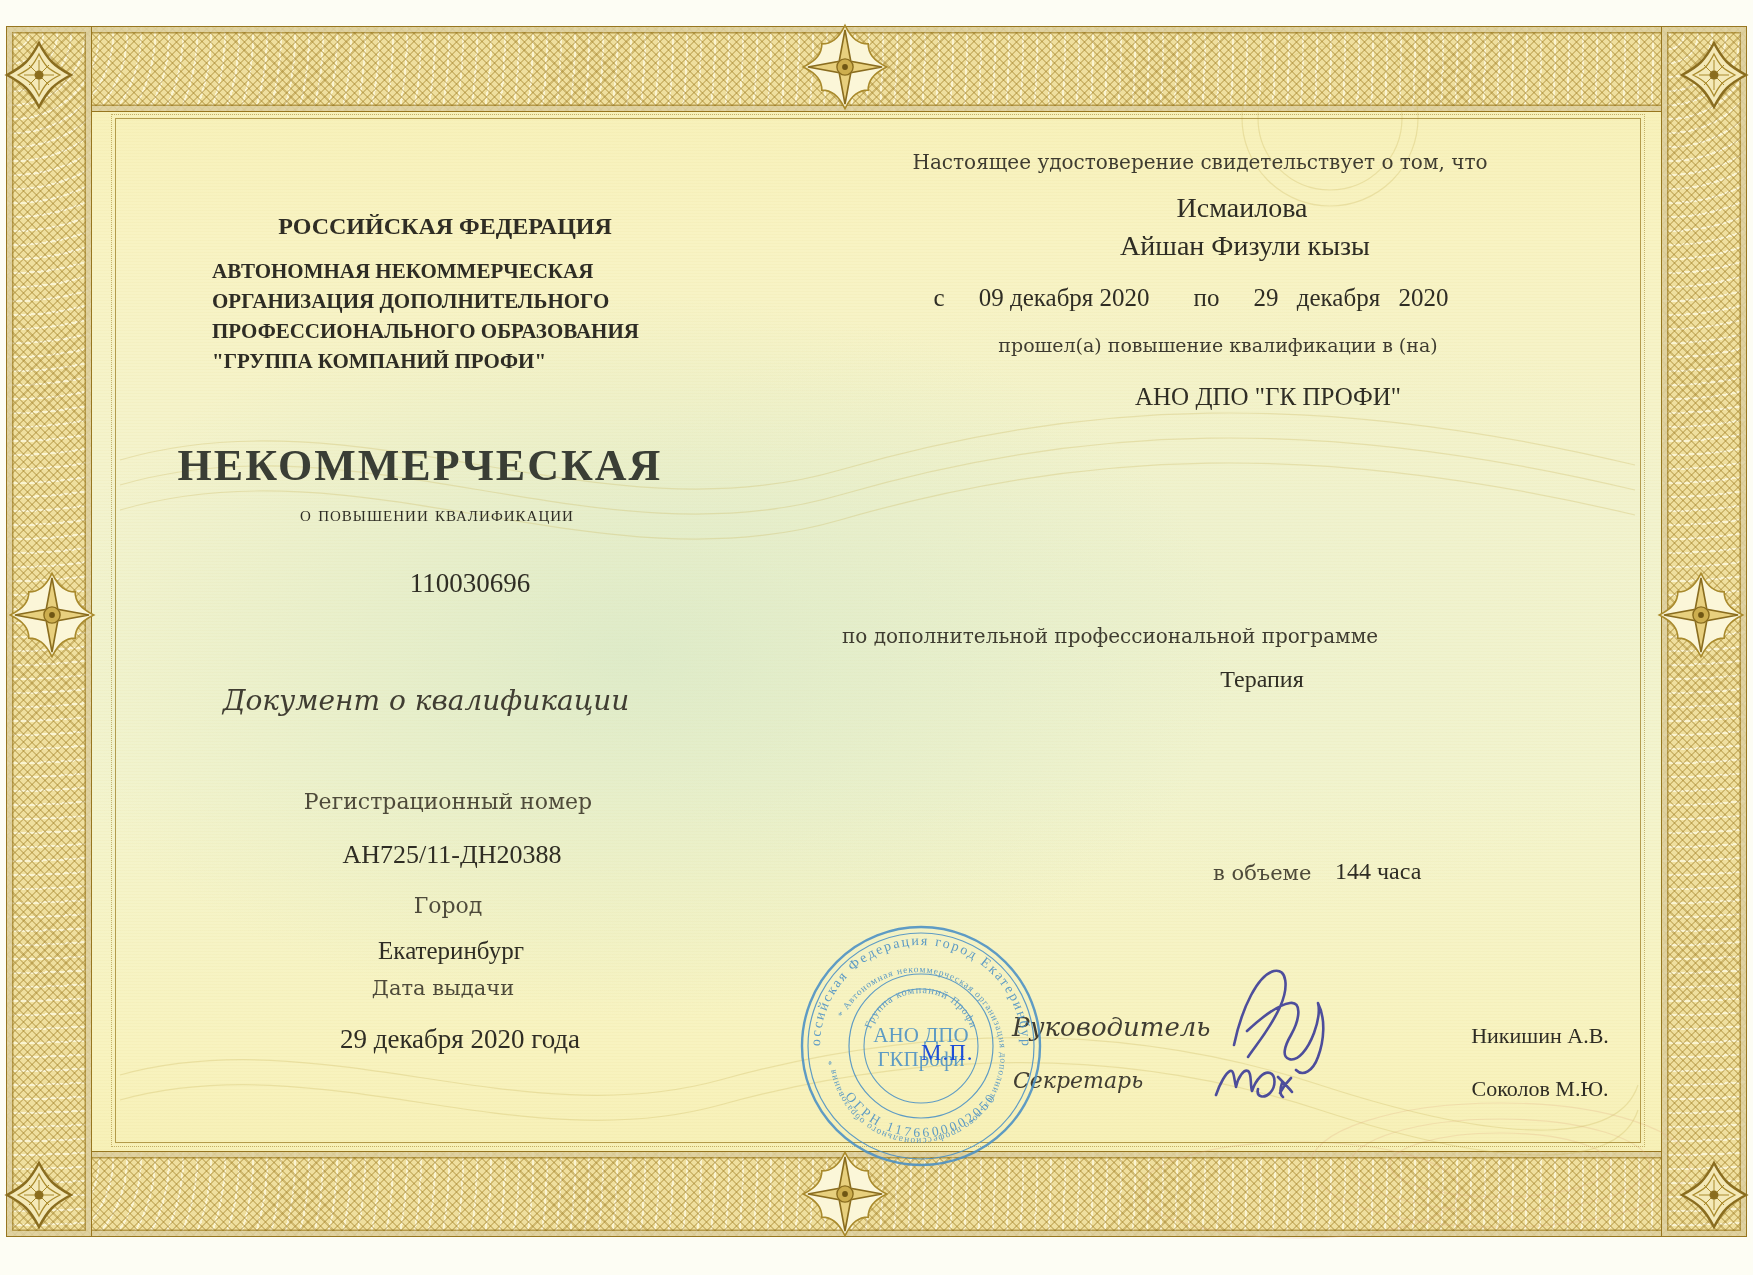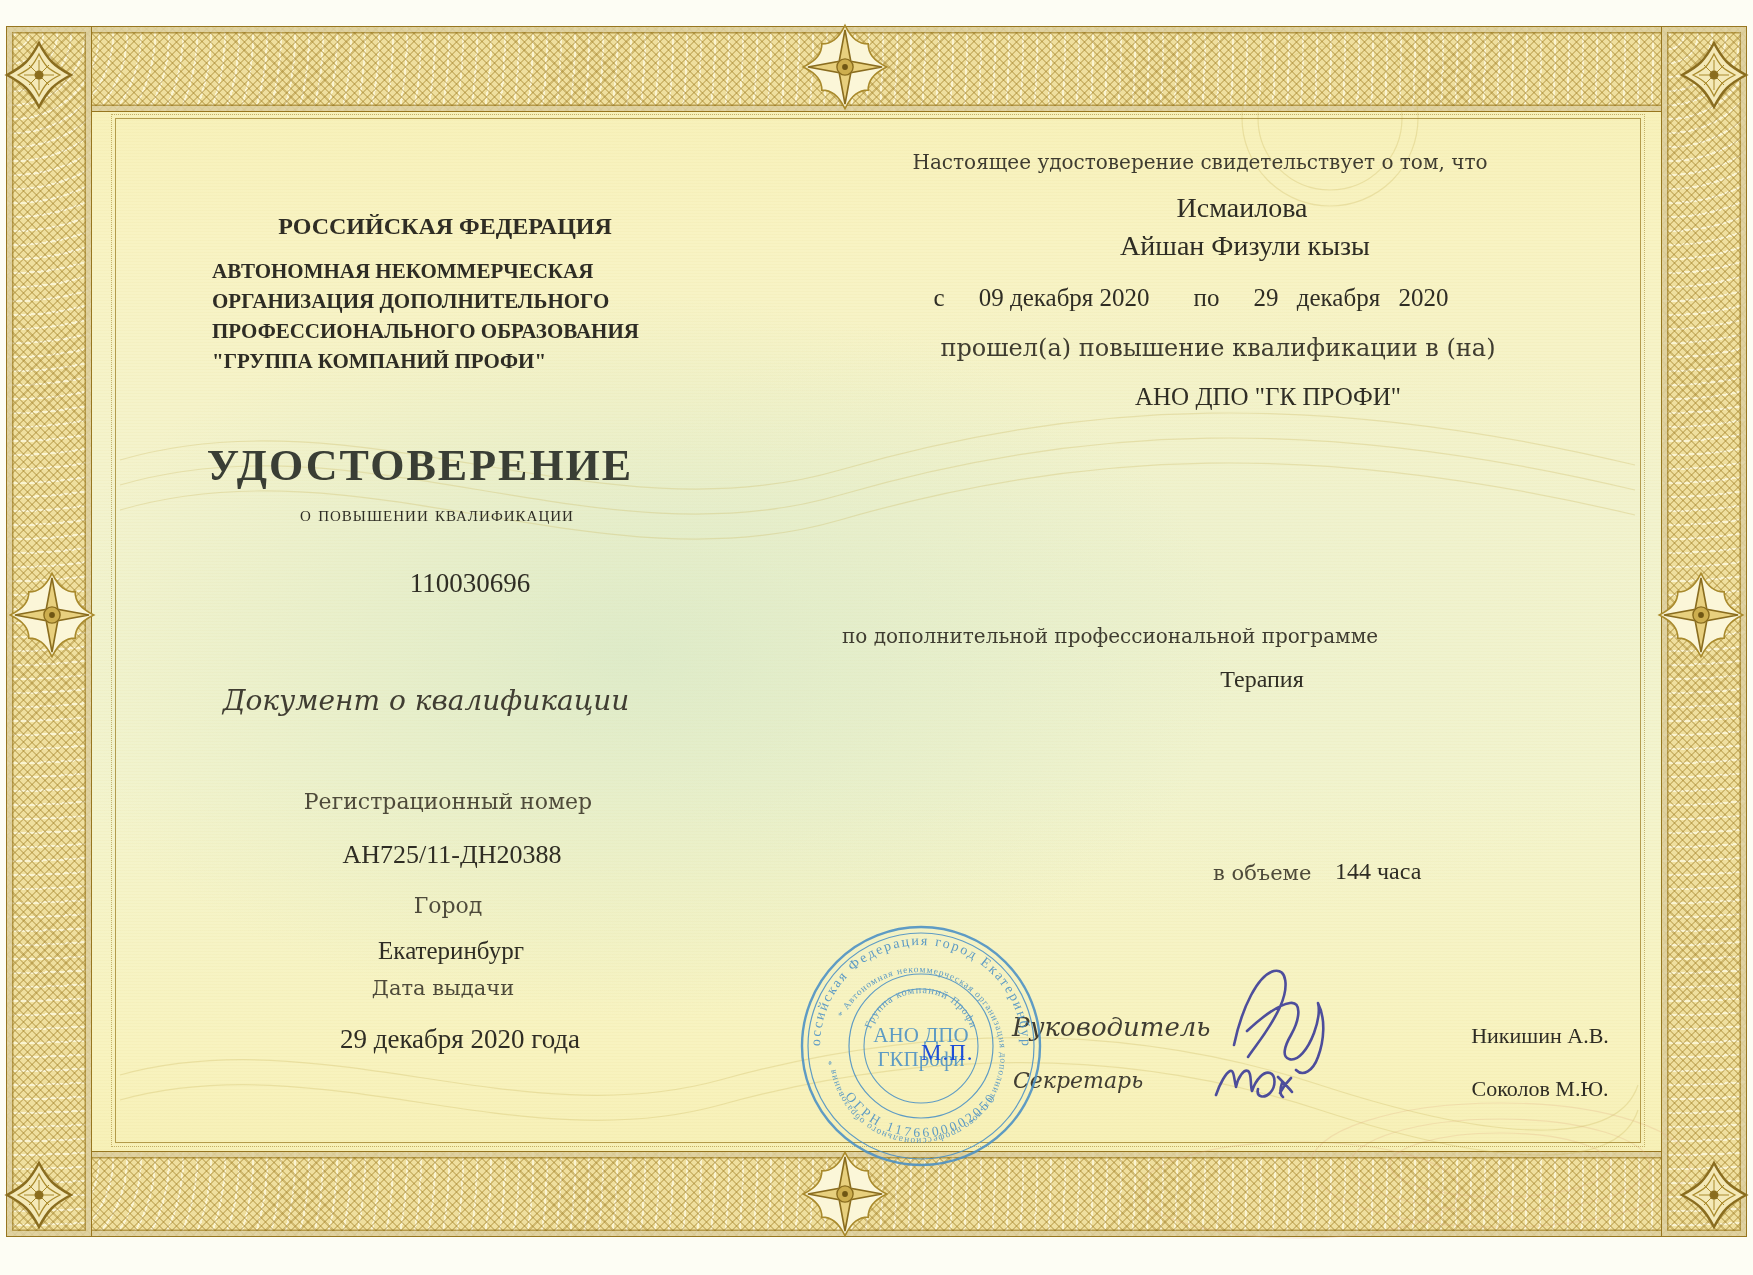--- a/index.html
+++ b/index.html
@@ -157,21 +157,21 @@
 
   <div class="t serif-b" style="left:445px;top:213px;font-size:24px">РОССИЙСКАЯ ФЕДЕРАЦИЯ</div>
 
   <div class="org-block">
     <span style="display:block">АВТОНОМНАЯ НЕКОММЕРЧЕСКАЯ</span>
     <span style="display:block">ОРГАНИЗАЦИЯ ДОПОЛНИТЕЛЬНОГО</span>
     <span style="display:block">ПРОФЕССИОНАЛЬНОГО ОБРАЗОВАНИЯ</span>
     <span style="display:block">"ГРУППА КОМПАНИЙ ПРОФИ"</span>
   </div>
 
-  <div class="t title" style="left:420px;top:440px">УДОСТОВЕРЕНИЕ</div>
+  <div class="t title" style="left:420px;top:440px">НЕКОММЕРЧЕСКАЯ</div>
   <div class="t subtitle" style="left:437px;top:502px;font-size:21px">о повышении квалификации</div>
   <div class="t" style="left:470px;top:568px;font-size:27px">110030696</div>
   <div class="t script" style="left:426px;top:684px;font-size:28px">Документ о квалификации</div>
 
   <div class="t antiqua" style="left:448px;top:789px;font-size:22px">Регистрационный номер</div>
   <div class="t" style="left:452px;top:840px;font-size:26px">АН725/11-ДН20388</div>
   <div class="t antiqua" style="left:448px;top:893px;font-size:22px">Город</div>
   <div class="t" style="left:451px;top:937px;font-size:25px">Екатеринбург</div>
   <div class="t antiqua" style="left:443px;top:976px;font-size:21px">Дата выдачи</div>
   <div class="t" style="left:460px;top:1024px;font-size:27px">29 декабря 2020 года</div>
@@ -180,21 +180,21 @@
   <div class="t" style="left:1242px;top:192px;font-size:28px">Исмаилова</div>
   <div class="t" style="left:1245px;top:230px;font-size:28px">Айшан Физули кызы</div>
 
   <div class="period-row">
     <span>с</span>
     <span>09 декабря 2020</span>
     <span class="gap-wide">по</span>
     <span style="word-spacing:12px">29 декабря 2020</span>
   </div>
 
-  <div class="t antiqua" style="left:1218px;top:334px;font-size:24px;color:#3f3c30">прошел(а) повышение квалификации в (на)</div>
+  <div class="t antiqua" style="left:1218px;top:334px;font-size:19px;color:#3f3c30">прошел(а) повышение квалификации в (на)</div>
   <div class="t" style="left:1268px;top:383px;font-size:25px">АНО ДПО "ГК ПРОФИ"</div>
 
   <div class="t antiqua" style="left:1110px;top:624px;font-size:20px;color:#3f3c30">по дополнительной профессиональной программе</div>
   <div class="t" style="left:1262px;top:666px;font-size:24px">Терапия</div>
 
   <div style="position:absolute;left:1213px;top:861px;font-size:21px" class="antiqua">в объеме</div>
   <div style="position:absolute;left:1335px;top:858px;font-size:24px">144 часа</div>
 
   <div style="position:absolute;left:1012px;top:1012px;font-size:26px" class="script">Руководитель</div>
   <div style="position:absolute;left:1013px;top:1068px;font-size:22px" class="script">Секретарь</div>

